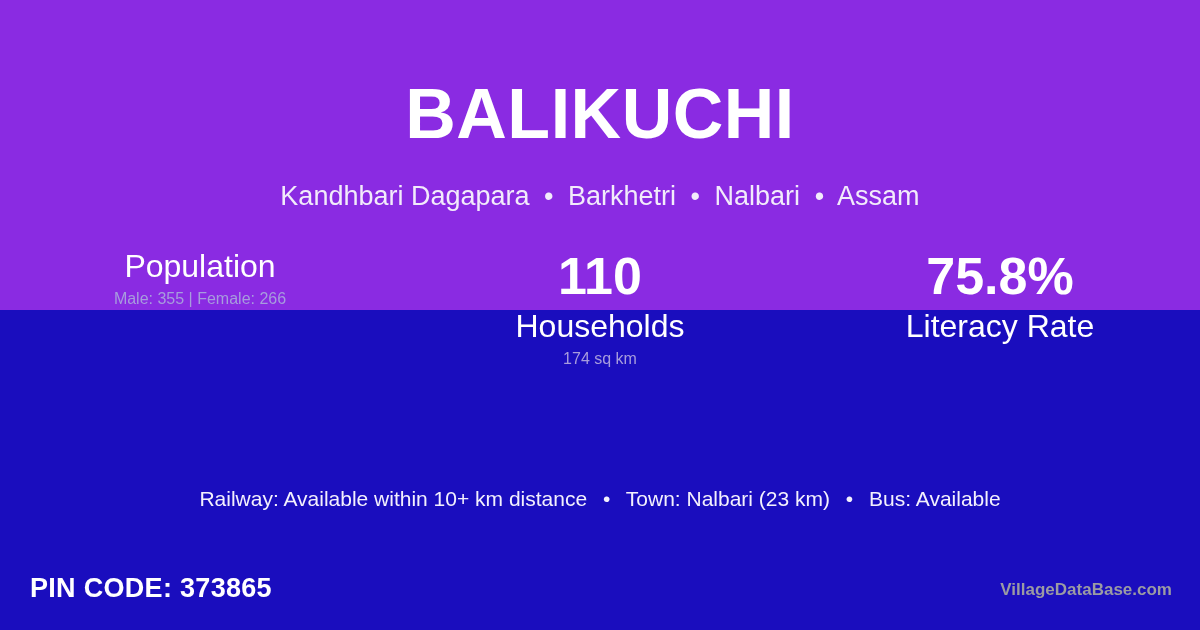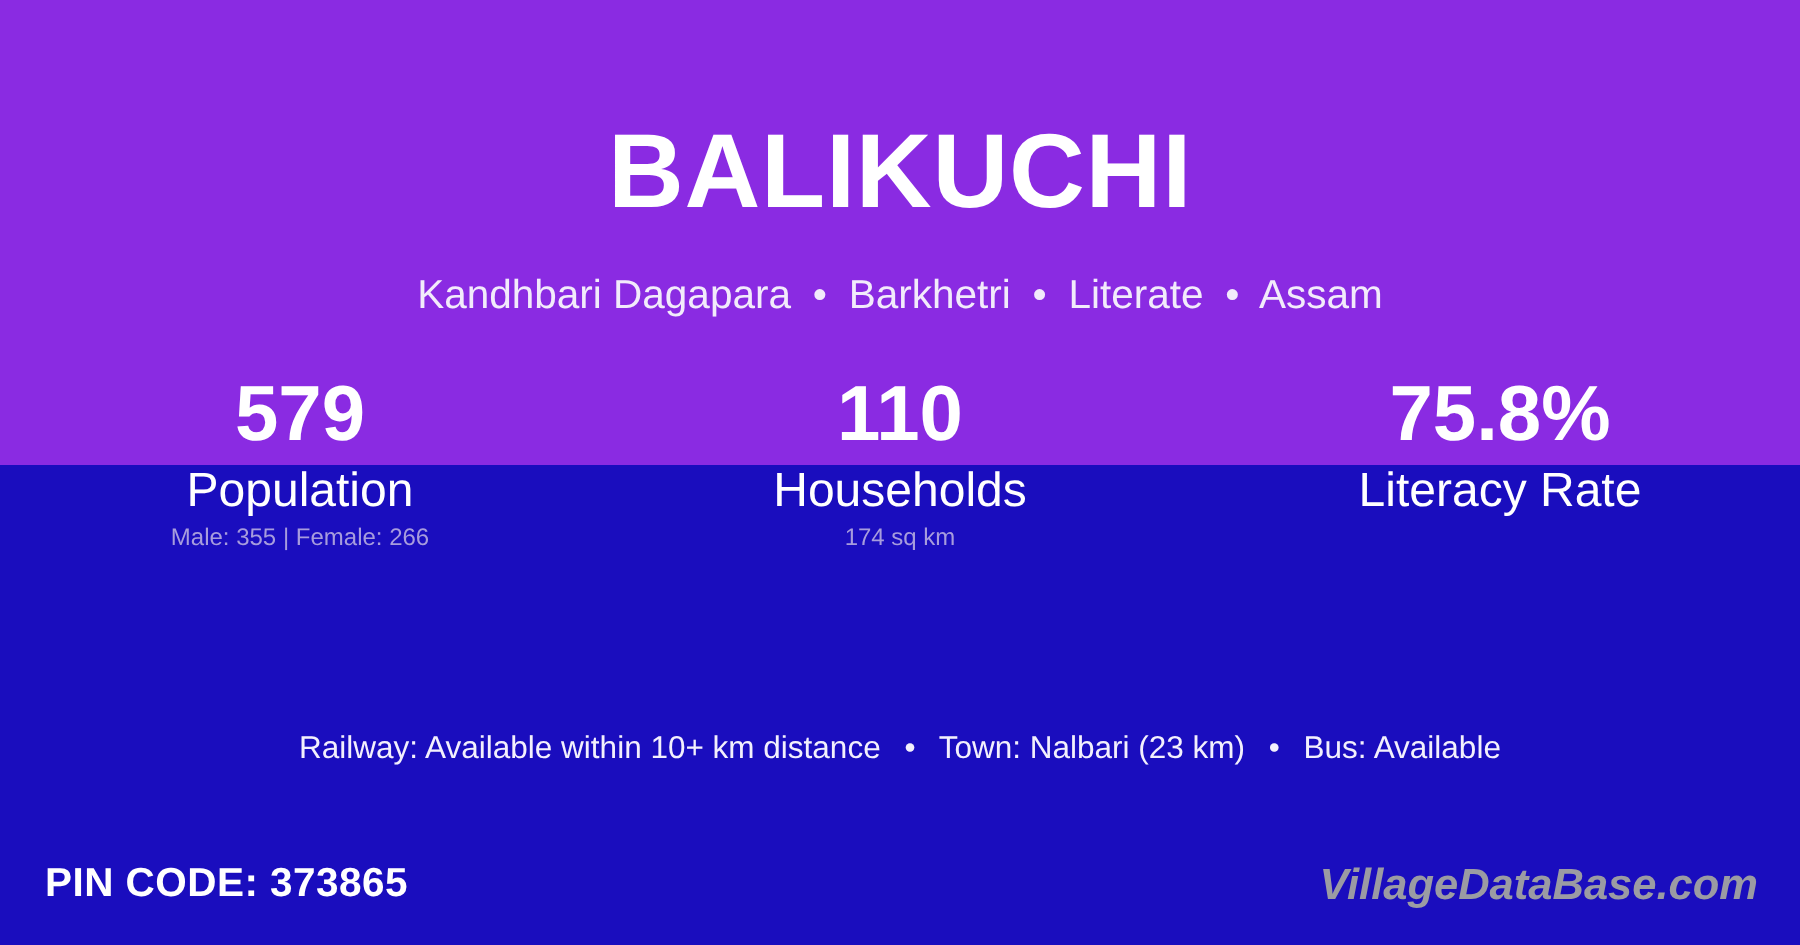--- a/index.html
+++ b/index.html
@@ -135,51 +135,49 @@
     line-height: 32px;
     font-weight: bold;
     color: #ffffff;
     letter-spacing: 0.3px;
     white-space: nowrap;
   }
   .site-watermark {
     position: absolute;
     right: 28px;
     top: 16px;
-    font-size: 29px;
+    font-size: 17px;
     line-height: 28px;
     font-weight: bold;
     color: #9b9ba3;
     white-space: nowrap;
-    font-style: italic;
   }
 </style>
 </head>
 <body>
 
 <div class="card">
 
   <div class="hero-band"></div>
 
   <div class="village-title">BALIKUCHI</div>
 
   <div class="village-breadcrumb">
     <span>Kandhbari Dagapara</span>
     <span class="sep">•</span>
     <span>Barkhetri</span>
     <span class="sep">•</span>
-    <span>Literate</span>
+    <span>Nalbari</span>
     <span class="sep">•</span>
     <span>Assam</span>
   </div>
 
   <div class="stats-row">
 
     <div class="stat-col">
-      <div class="stat-value">579</div>
       <div class="stat-label">Population</div>
       <div class="stat-sub">Male: 355 | Female: 266</div>
     </div>
 
     <div class="stat-col">
       <div class="stat-value">110</div>
       <div class="stat-label">Households</div>
       <div class="stat-sub">174 sq km</div>
     </div>
 

